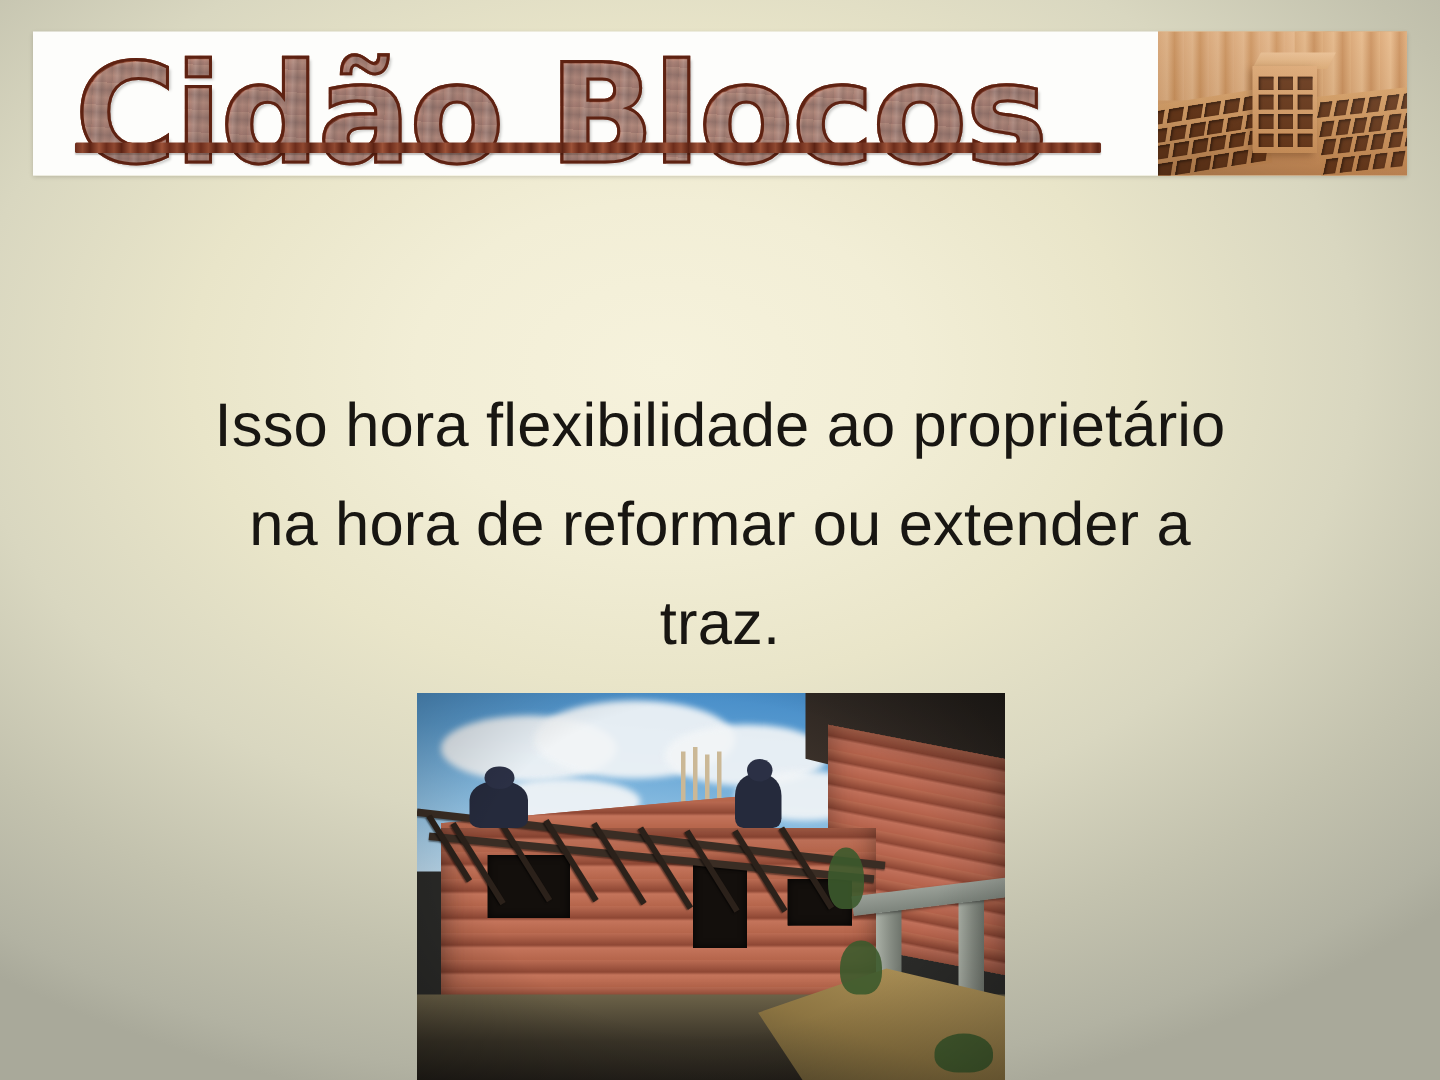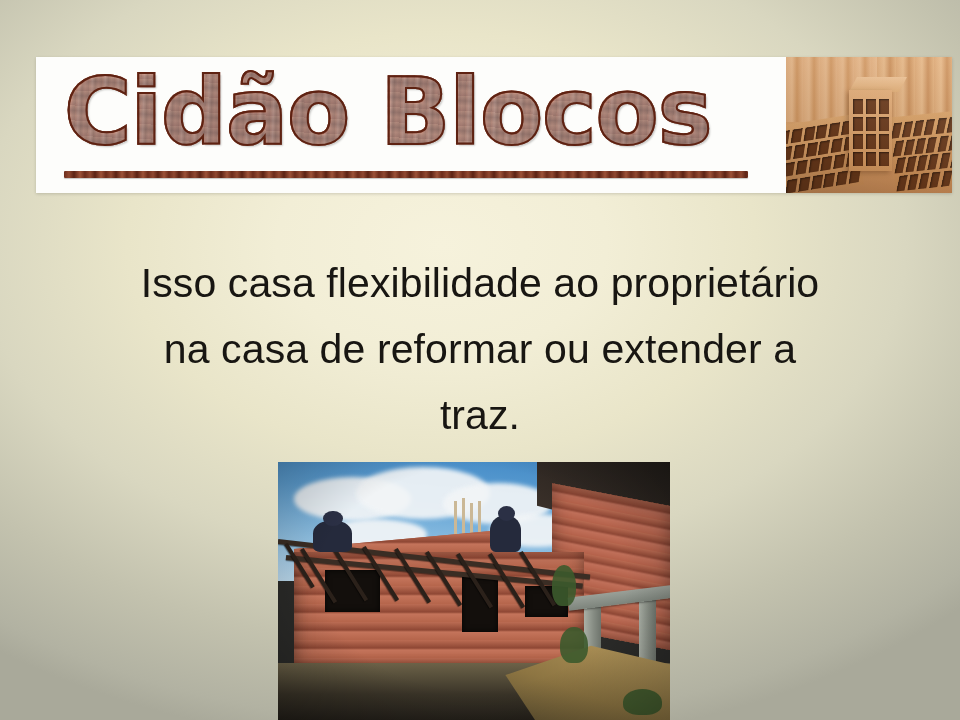--- a/index.html
+++ b/index.html
@@ -22,27 +22,26 @@
         #e9e5c9 42%,
         #d9d7c0 62%,
         #c3c2ae 80%,
         #b2b2a2 95%,
         #a9a99a 100%);
   }
 
   
   #logo-banner {
     position: absolute;
-    left: 36px;
+    left: 22px;
     top: 21px;
     width: 916px;
-    height: 136px;
+    height: 96px;
     display: flex;
     box-shadow: 0 1px 3px rgba(0,0,0,0.16);
-    margin-top: 36px;
   }
   #logo-panel {
     position: relative;
     flex: 0 0 750px;
     background: #fdfdfb;
     overflow: hidden;
   }
   #logo-wordmark {
     position: absolute;
     left: 28px;
@@ -401,22 +400,22 @@
             <i></i>
             <i></i>
         </div>
       </div>
       <div class="shade"></div>
     </div>
 
   </div>
 
   <div id="caption">
-    <span class="line">Isso casa flexibilidade ao proprietário</span>
-    <span class="line">na casa de reformar ou extender a</span>
+    <span class="line">Isso hora flexibilidade ao proprietário</span>
+    <span class="line">na hora de reformar ou extender a</span>
     <span class="line">traz.</span>
   </div>
 
   <div id="construction-photo">
 
     <div class="ph sky"></div>
 
     <div class="ph cloud" style="left:4%;top:6%;width:30%;height:17%;"></div>
     <div class="ph cloud" style="left:20%;top:2%;width:34%;height:20%;"></div>
     <div class="ph cloud" style="left:42%;top:8%;width:28%;height:16%;"></div>

